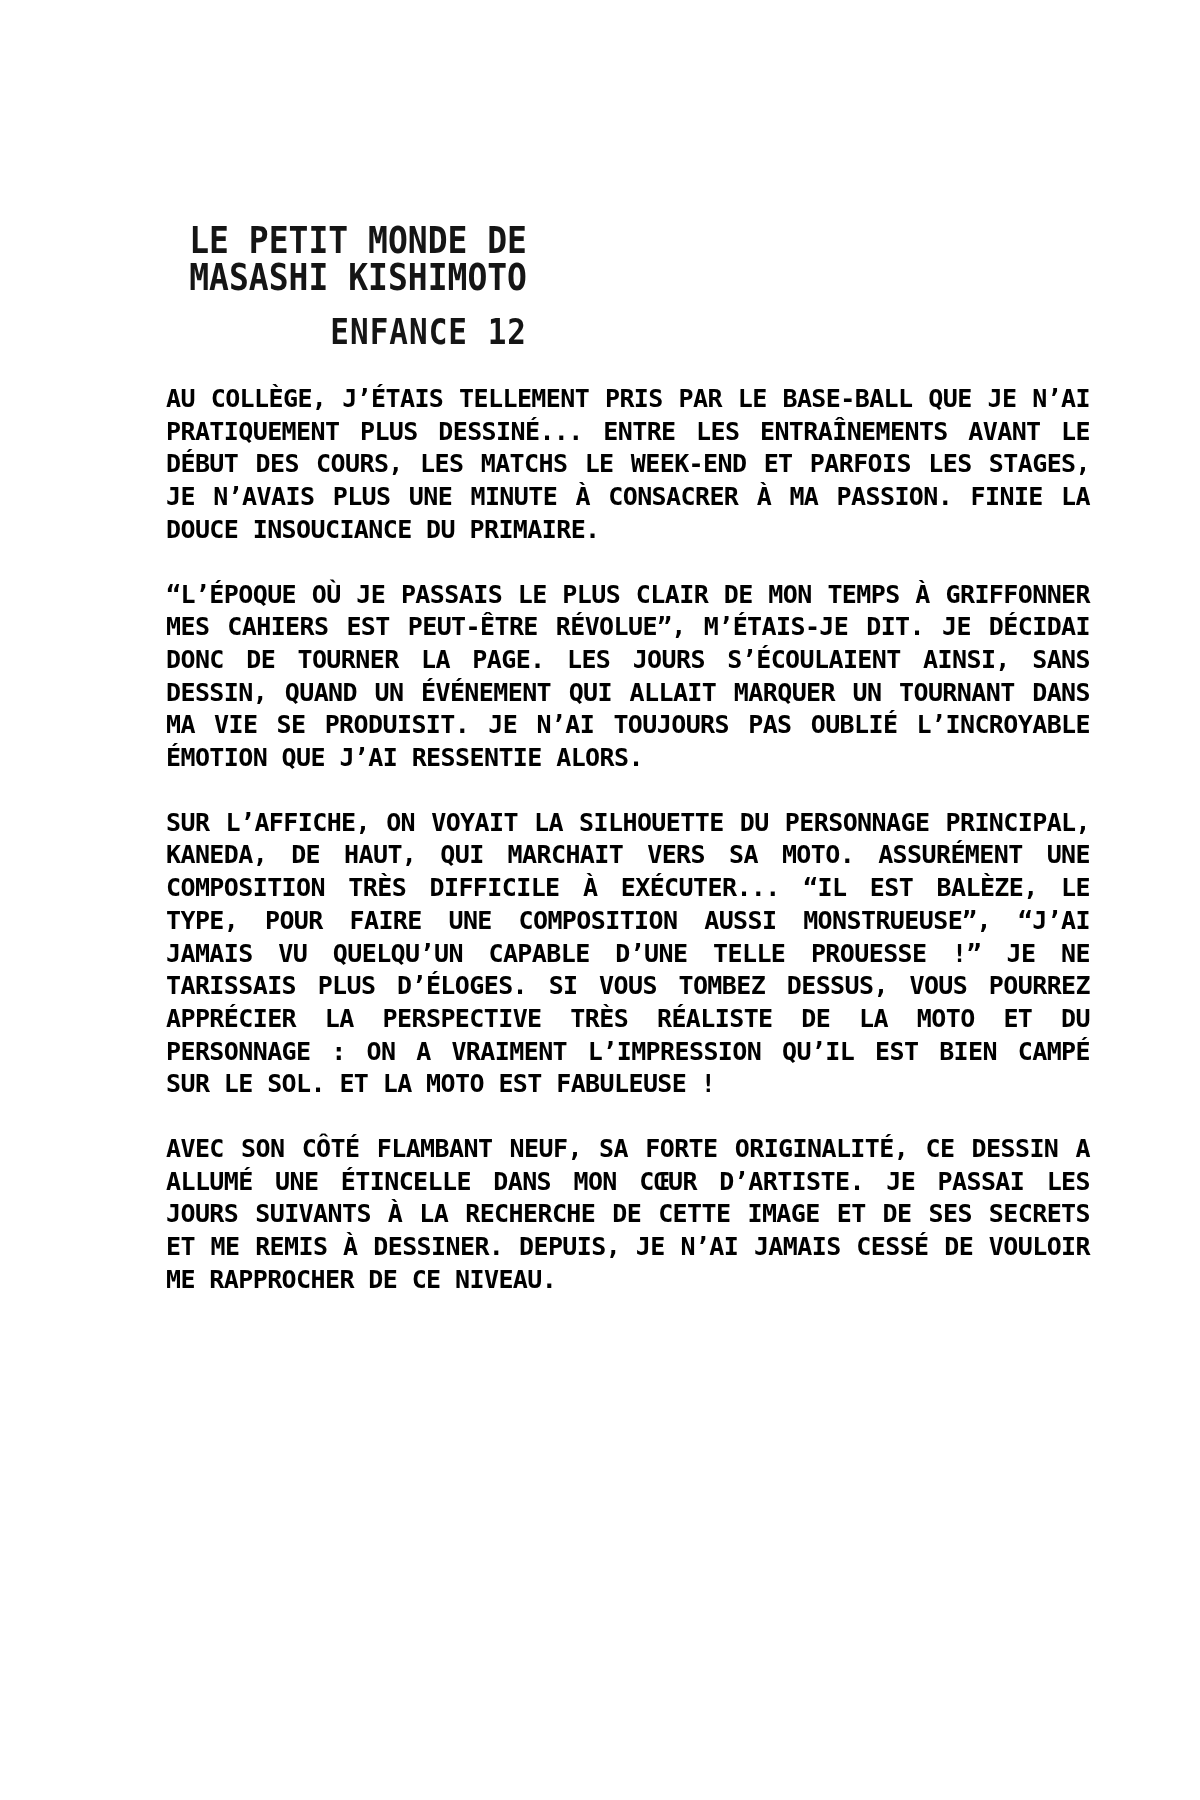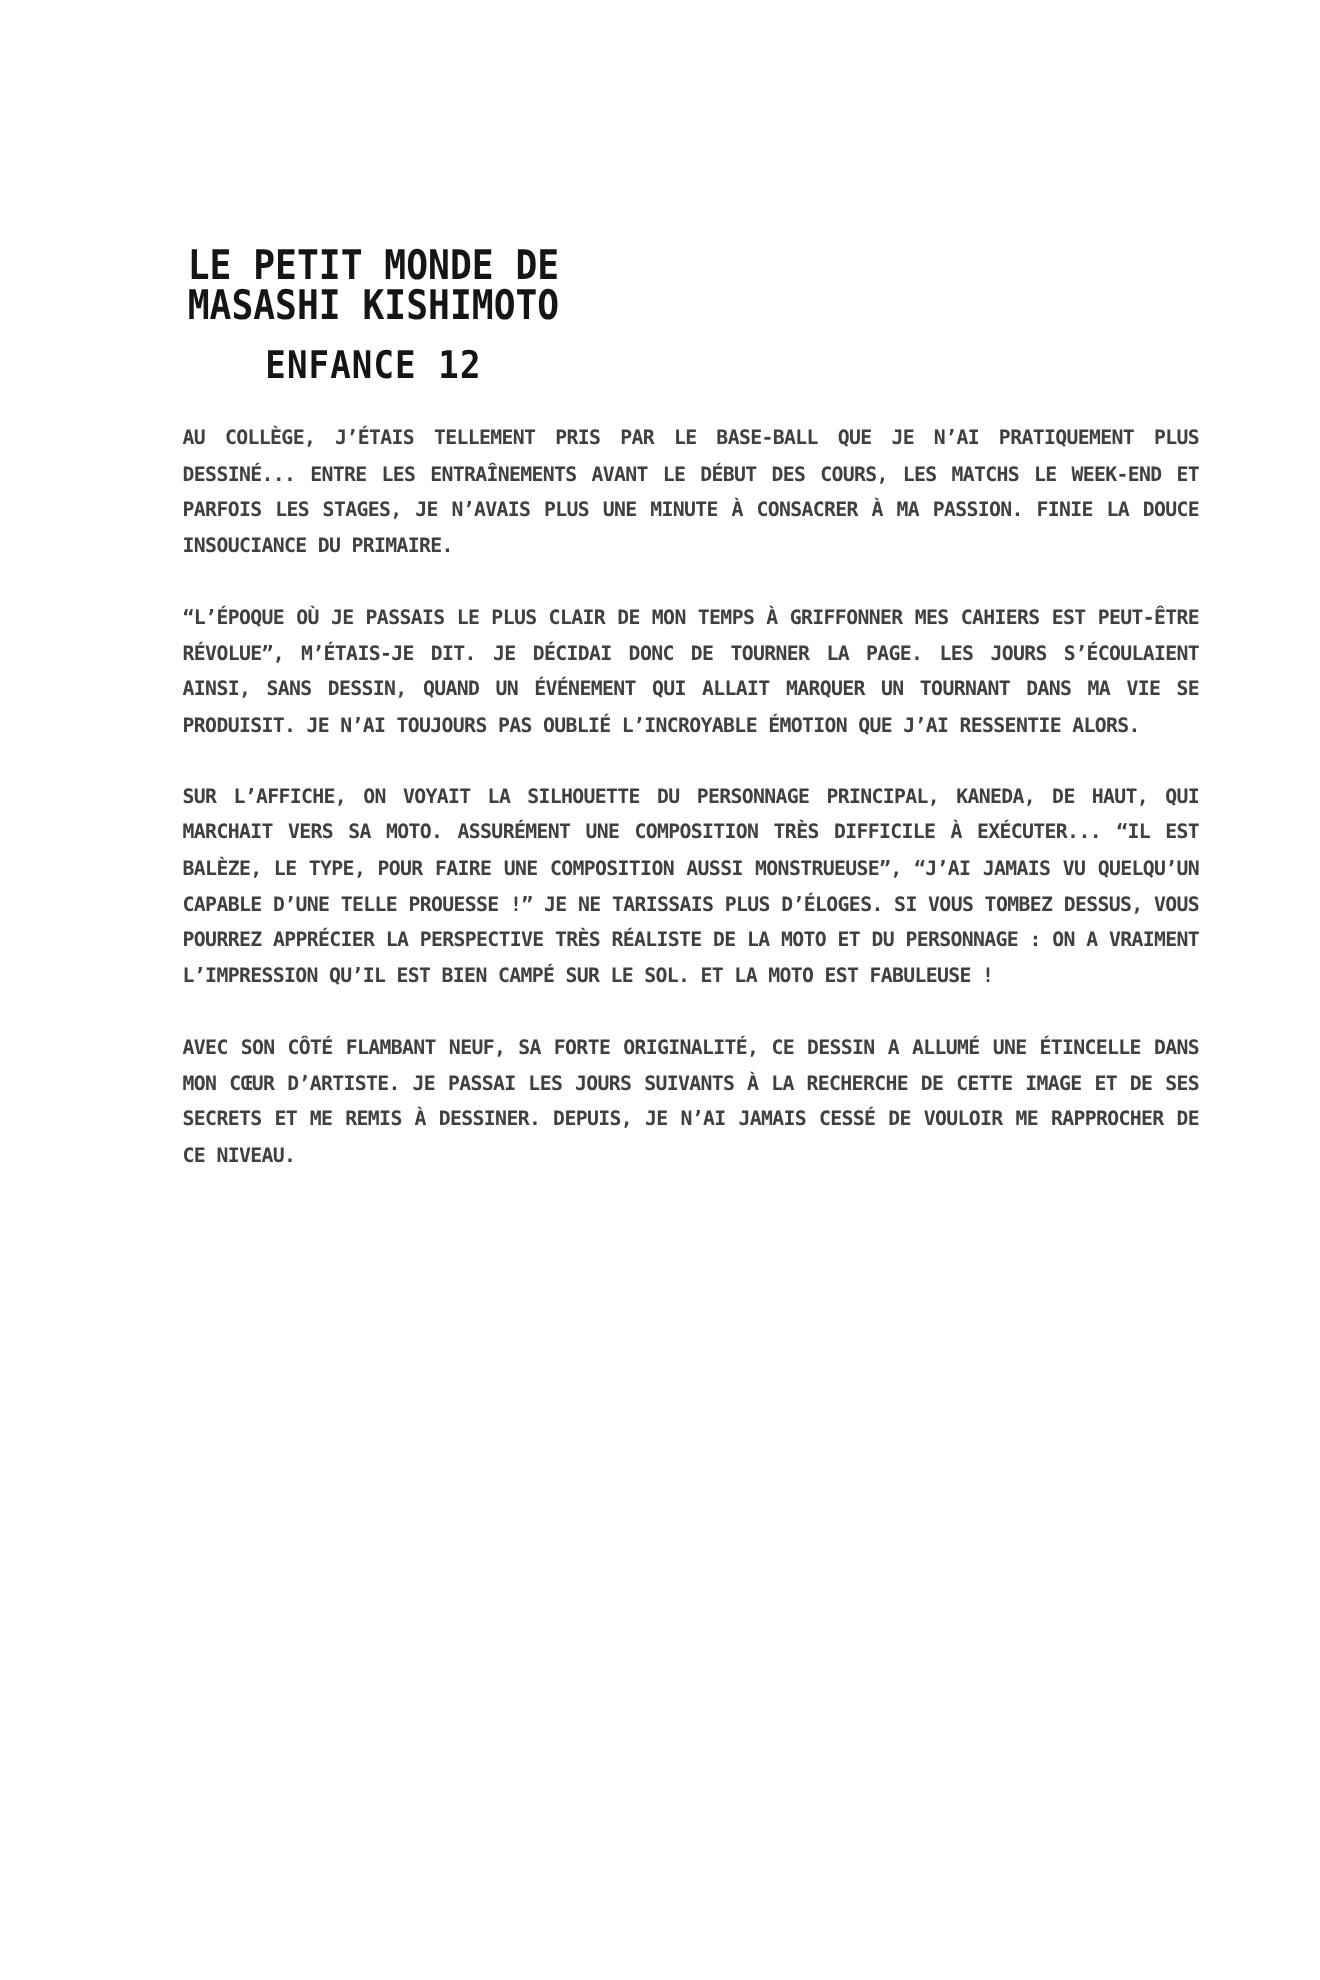--- a/index.html
+++ b/index.html
@@ -1,35 +1,35 @@
 <!DOCTYPE html>
 <html><head>
 <meta charset="utf-8">
 <style>
   html, body { margin: 0; padding: 0; background: #ffffff; }
   body { width: 1200px; height: 1800px; position: relative; overflow: hidden; color: #111111; }
   .page { position: absolute; inset: 0; background: #ffffff; }
-  .title-block { position: absolute; left: 152px; top: 222px; width: 375px; text-align: center; }
+  .title-block { position: absolute; left: 152px; top: 222px; width: 375px; text-align: right; }
   .title-line {
     font-family: "DejaVu Sans Mono", monospace; font-weight: bold;
     font-size: 33px; line-height: 37px; letter-spacing: 0px;
     text-transform: uppercase; white-space: nowrap; color: #151515;
     transform: scaleY(1.12);
   }
   .subtitle {
     margin-top: 18px;
     font-family: "DejaVu Sans Mono", monospace; font-weight: bold;
     font-size: 31px; line-height: 36px; letter-spacing: 1px; color: #151515;
     transform: scaleY(1.12);
   }
   .body-text { position: absolute; left: 166px; top: 383px; width: 924px; }
   .para {
     font-family: "DejaVu Sans Mono", monospace; font-weight: bold;
-    font-size: 18px; line-height: 32.7px; letter-spacing: -0.6px;
-    text-align: justify; text-align-last: left; color: #404040;
+    font-size: 25px; line-height: 32.7px; letter-spacing: -0.6px;
+    text-align: justify; text-align-last: left; color: #000000;
     margin: 0 0 32px 0; text-transform: uppercase;
   }
 </style>
 </head>
 <body>
 
 <div class="page">
   <div class="title-block">
     <div class="title-line">LE PETIT MONDE DE</div>
     <div class="title-line">MASASHI KISHIMOTO</div>

